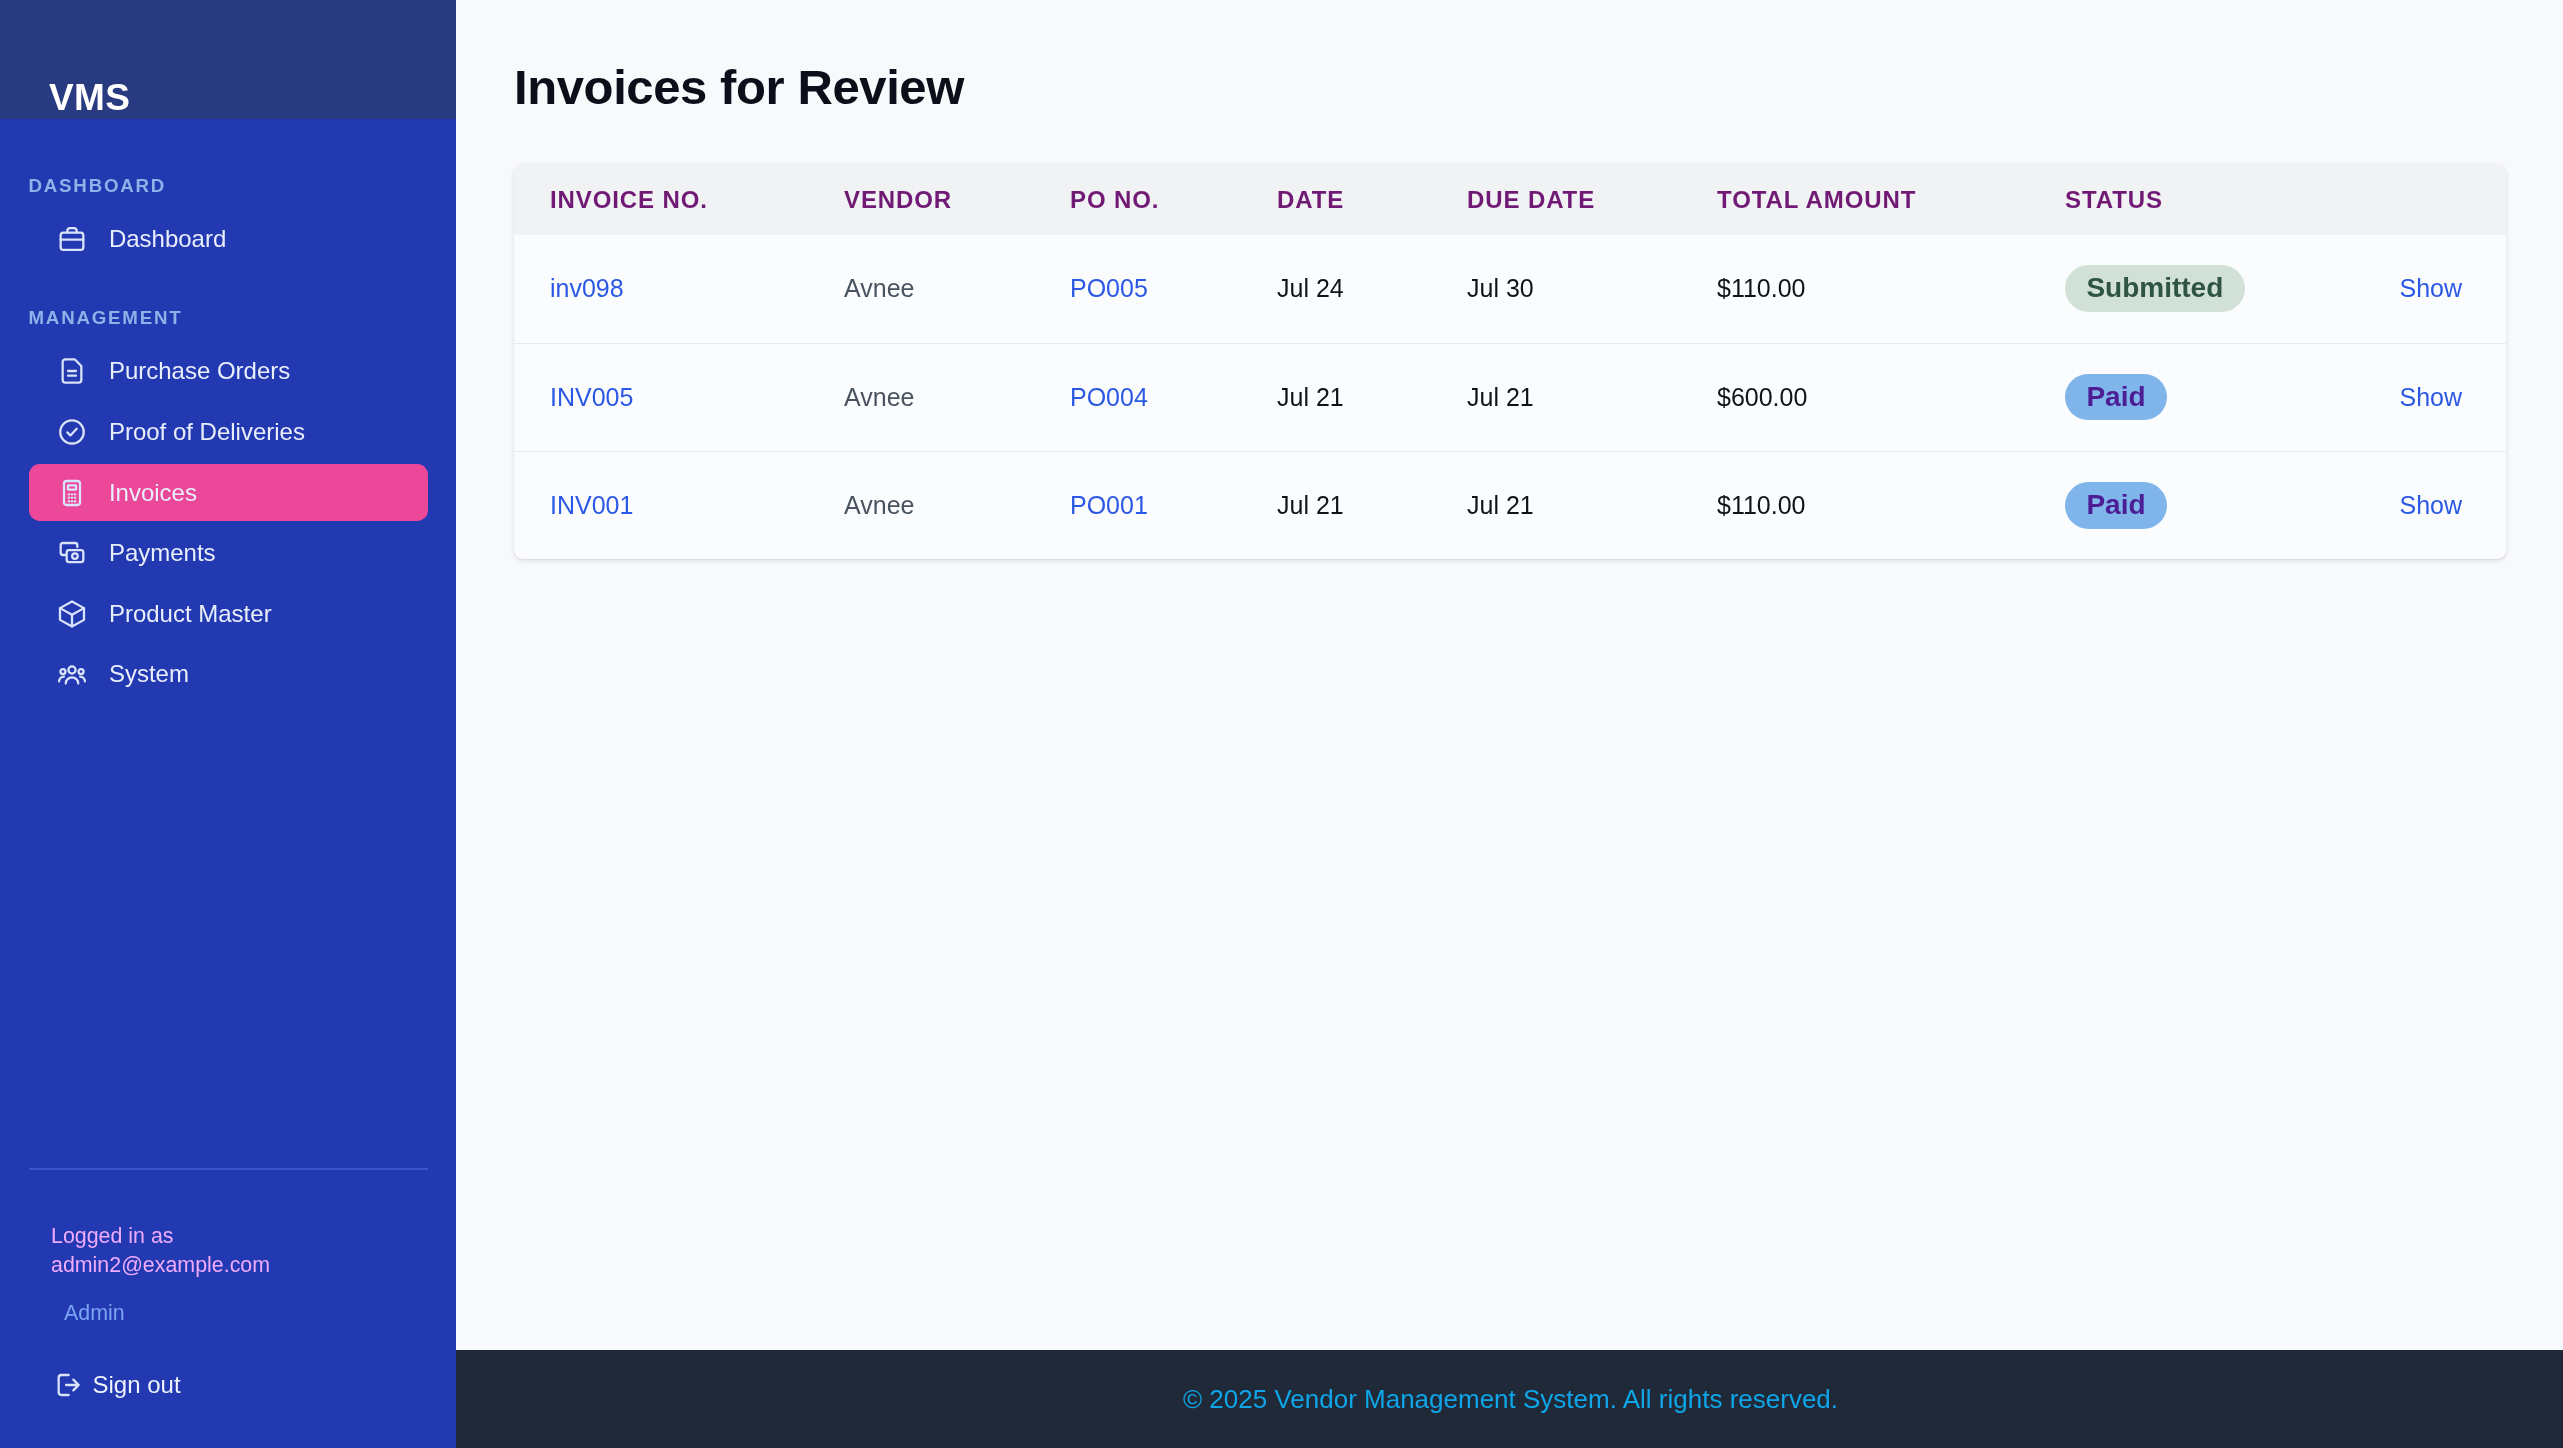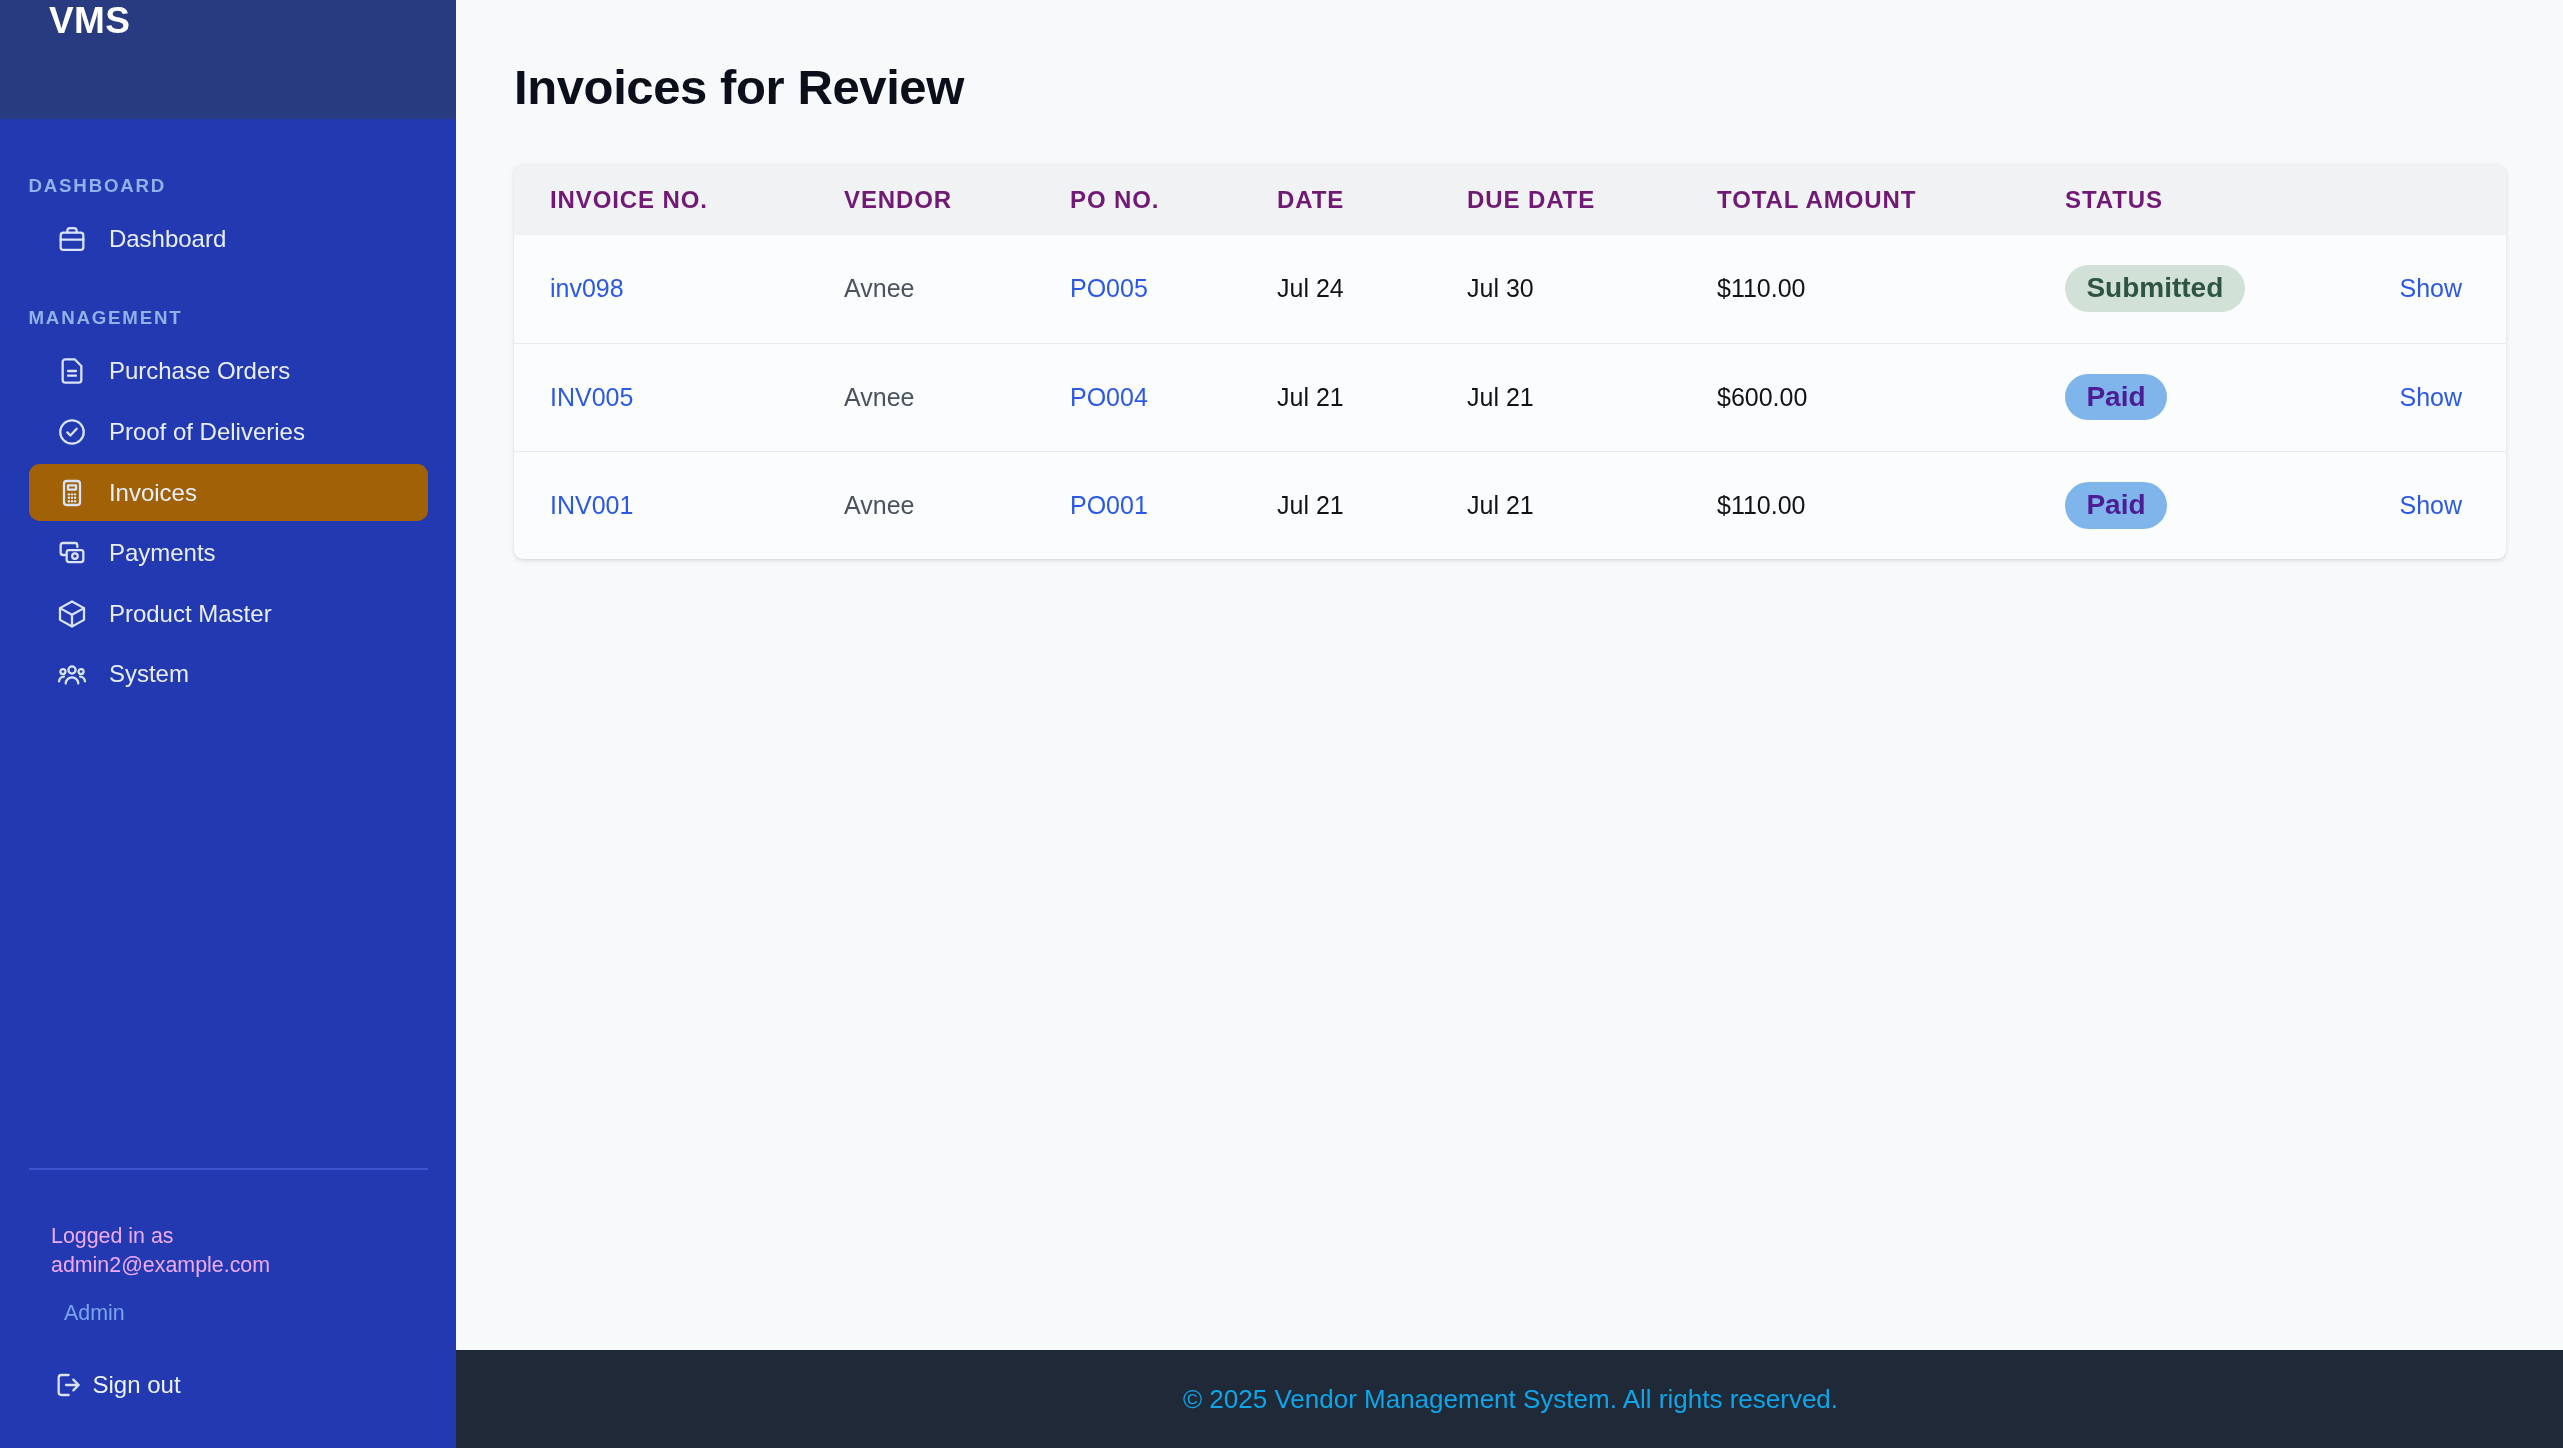--- a/index.html
+++ b/index.html
@@ -12,39 +12,39 @@
 
   
   .sidebar {
     width: 456px; min-width: 456px; height: 100%;
     background: #2239b2;
     display: flex; flex-direction: column;
     color: #e9eefb;
   }
   .sidebar-header {
     height: 119px; background: #283a80;
-    display: flex; align-items: flex-start;
+    display: flex; align-items: flex-end;
     padding-left: 49px; flex: none;
   }
   .logo { font-size: 37px; font-weight: 700; color: #ffffff; letter-spacing: 0.4px; }
   .nav { flex: none; padding-top: 36px; }
   .section-label {
     margin: 39px 0 14.2px 28.5px;
     font-size: 18.7px; font-weight: 700;
     letter-spacing: 1.8px; text-transform: uppercase;
     color: #8fb2e8;
   }
   .nav .section-label:first-child { margin-top: 19.6px; }
   .nav-item {
     height: 57px; margin: 3.6px 28.5px; border-radius: 10.7px;
     display: flex; align-items: center; gap: 21.4px;
     padding: 0 27px; cursor: pointer;
     font-size: 24px; font-weight: 500; color: #e9eefb;
   }
-  .nav-item.active { background: #a16207; text-align: right; }
+  .nav-item.active { background: #ec4899; text-align: right; }
   .icon { width: 32px; height: 32px; display: inline-flex; color: #d9e4fa; flex: none; }
   .icon svg { width: 100%; height: 100%; }
 
   .sidebar-bottom { margin-top: auto; padding-bottom: 36px; }
   .divider { height: 1.8px; background: #3b55d0; margin: 0 28.5px 52px 28.5px; }
   .logged-in { padding-left: 51px; font-size: 21.4px; line-height: 29px; color: #f0abfc; }
   .role { padding-left: 64px; margin-top: 21.4px; font-size: 21.4px; color: #7ba4f2; }
   .signout {
     margin: 30px 28.5px 0 28.5px; padding: 0 23px;
     height: 57px; border-radius: 10.7px;

